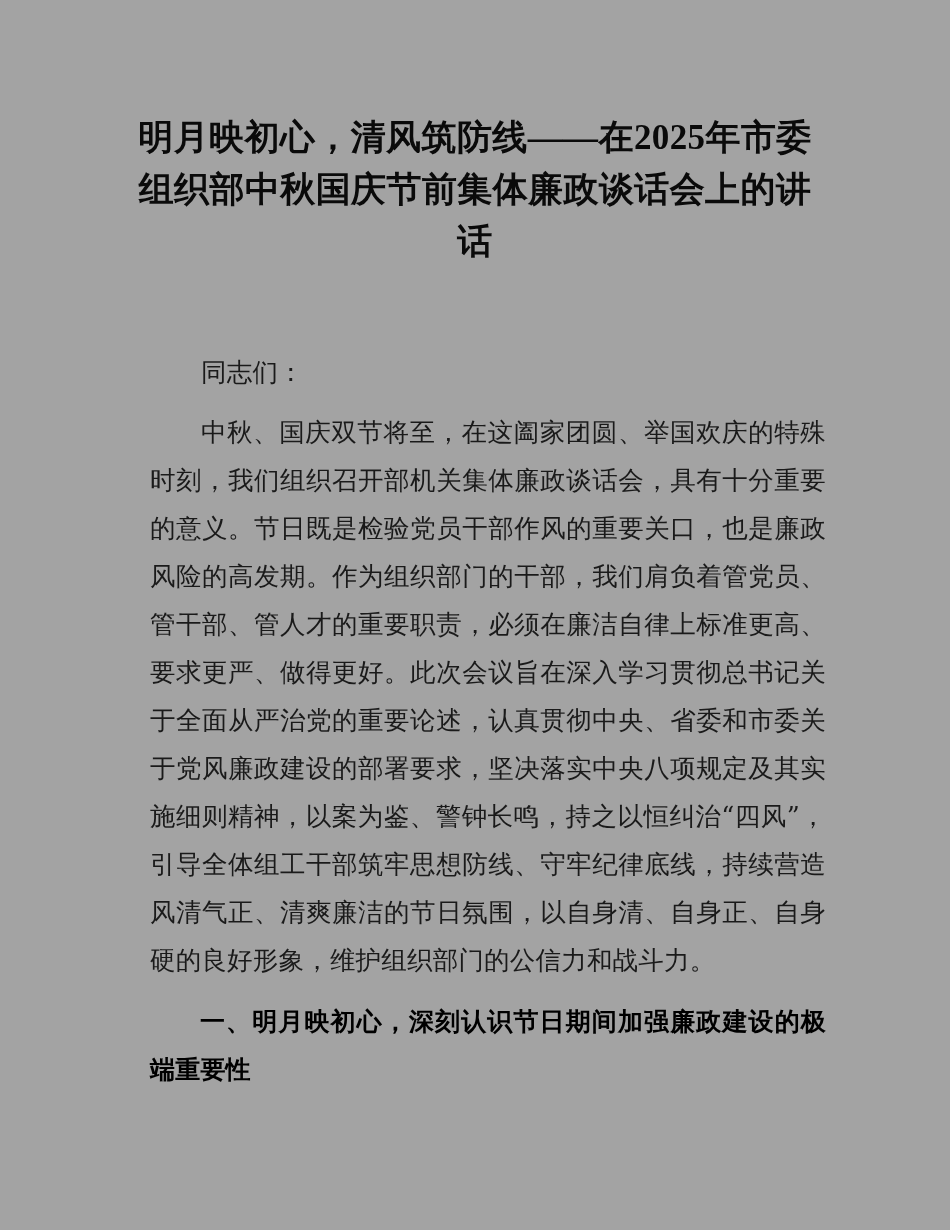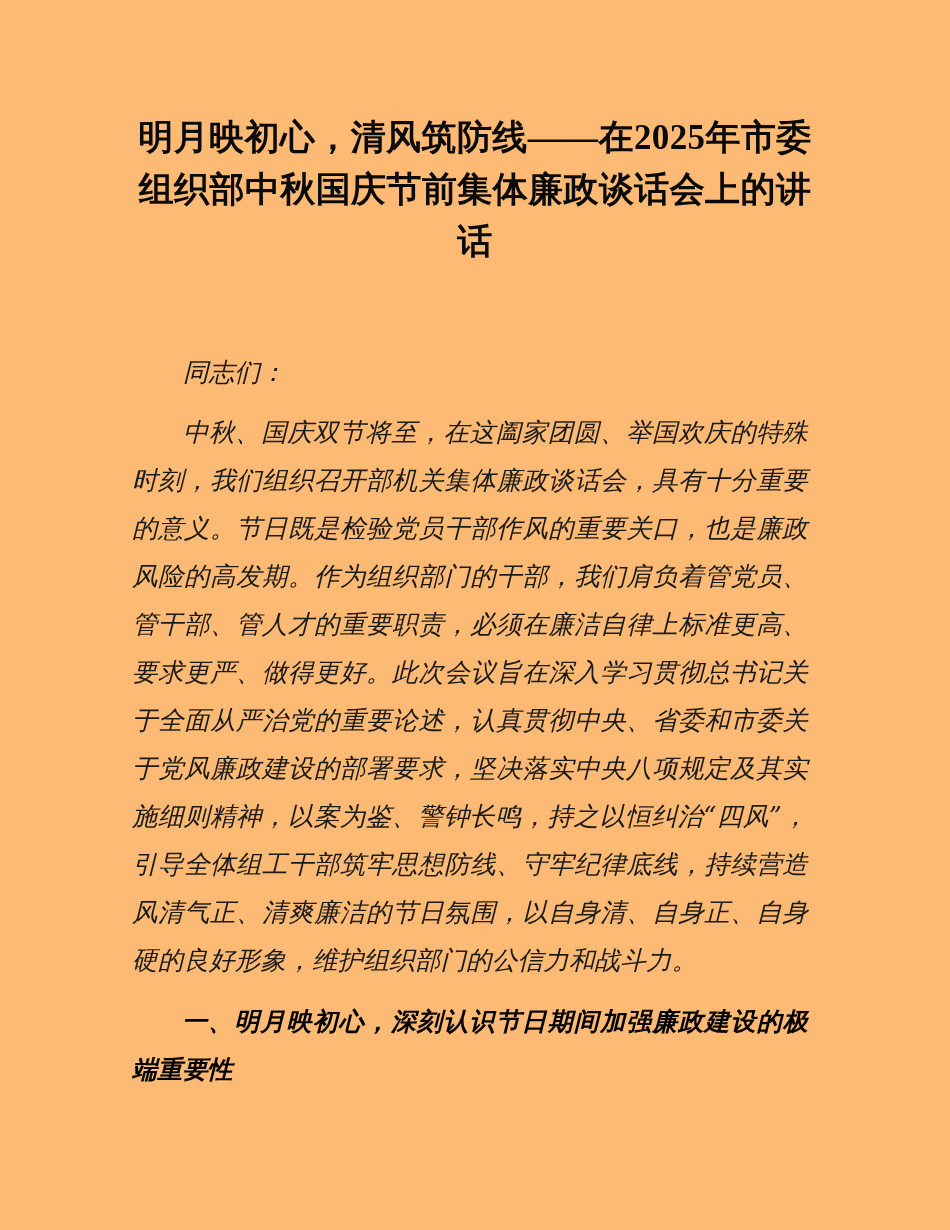--- a/index.html
+++ b/index.html
@@ -17,21 +17,21 @@
     color: #000000;
     -webkit-font-smoothing: antialiased;
   }
 
   .page {
     position: absolute;
     left: 0;
     top: 0;
     width: 950px;
     height: 1230px;
-    background: #fdba74;
+    background: #a3a3a3;
     box-sizing: border-box;
     padding: 14px;
   }
 
   .doc-title {
     position: absolute;
     left: 138px;
     top: 112px;
     width: 674px;
     text-align: center;
@@ -40,24 +40,23 @@
     font-size: 35px;
     line-height: 52px;
     letter-spacing: 0.4px;
     color: #0a0a0a;
     white-space: normal;
     word-break: break-all;
   }
 
   .body-block {
     position: absolute;
-    left: 132px;
+    left: 150px;
     top: 348px;
     width: 676px;
-    font-style: italic;
   }
 
   p.para {
     margin: 0;
     font-family: "DejaVu Serif", "Liberation Serif", serif;
     font-weight: 400;
     font-size: 25.5px;
     line-height: 48px;
     color: #1a1a1a;
     text-align: justify;

